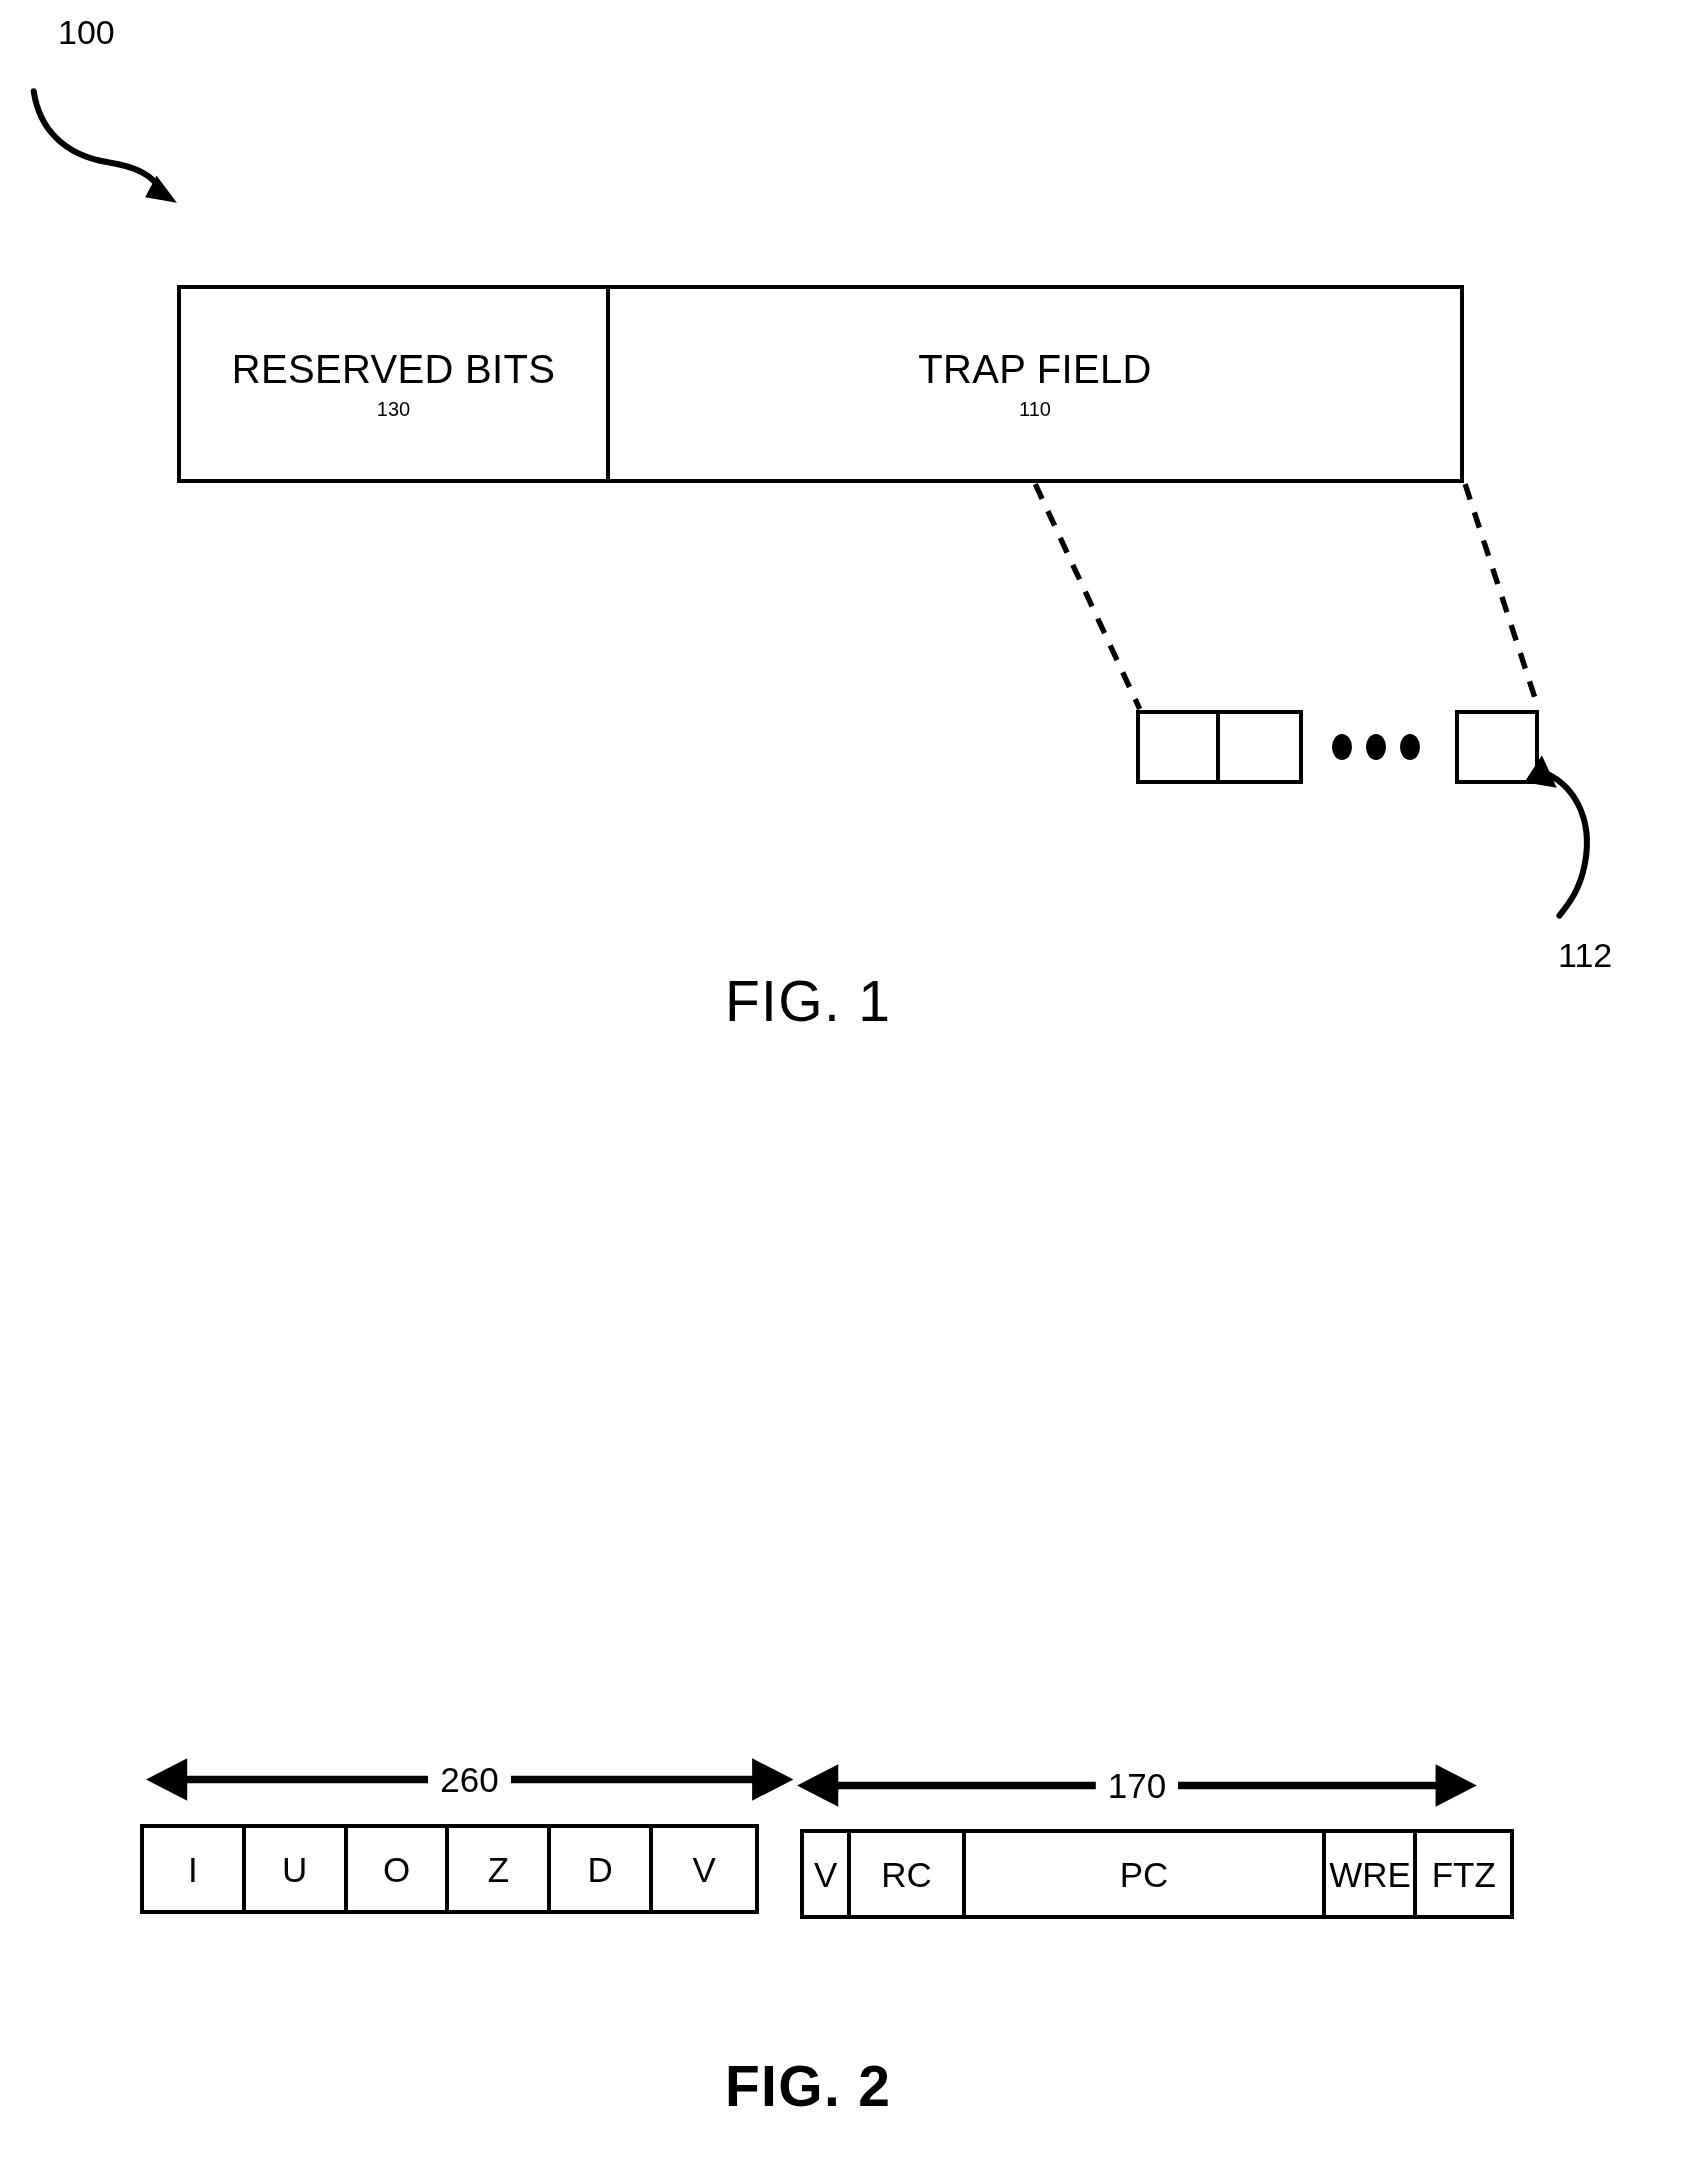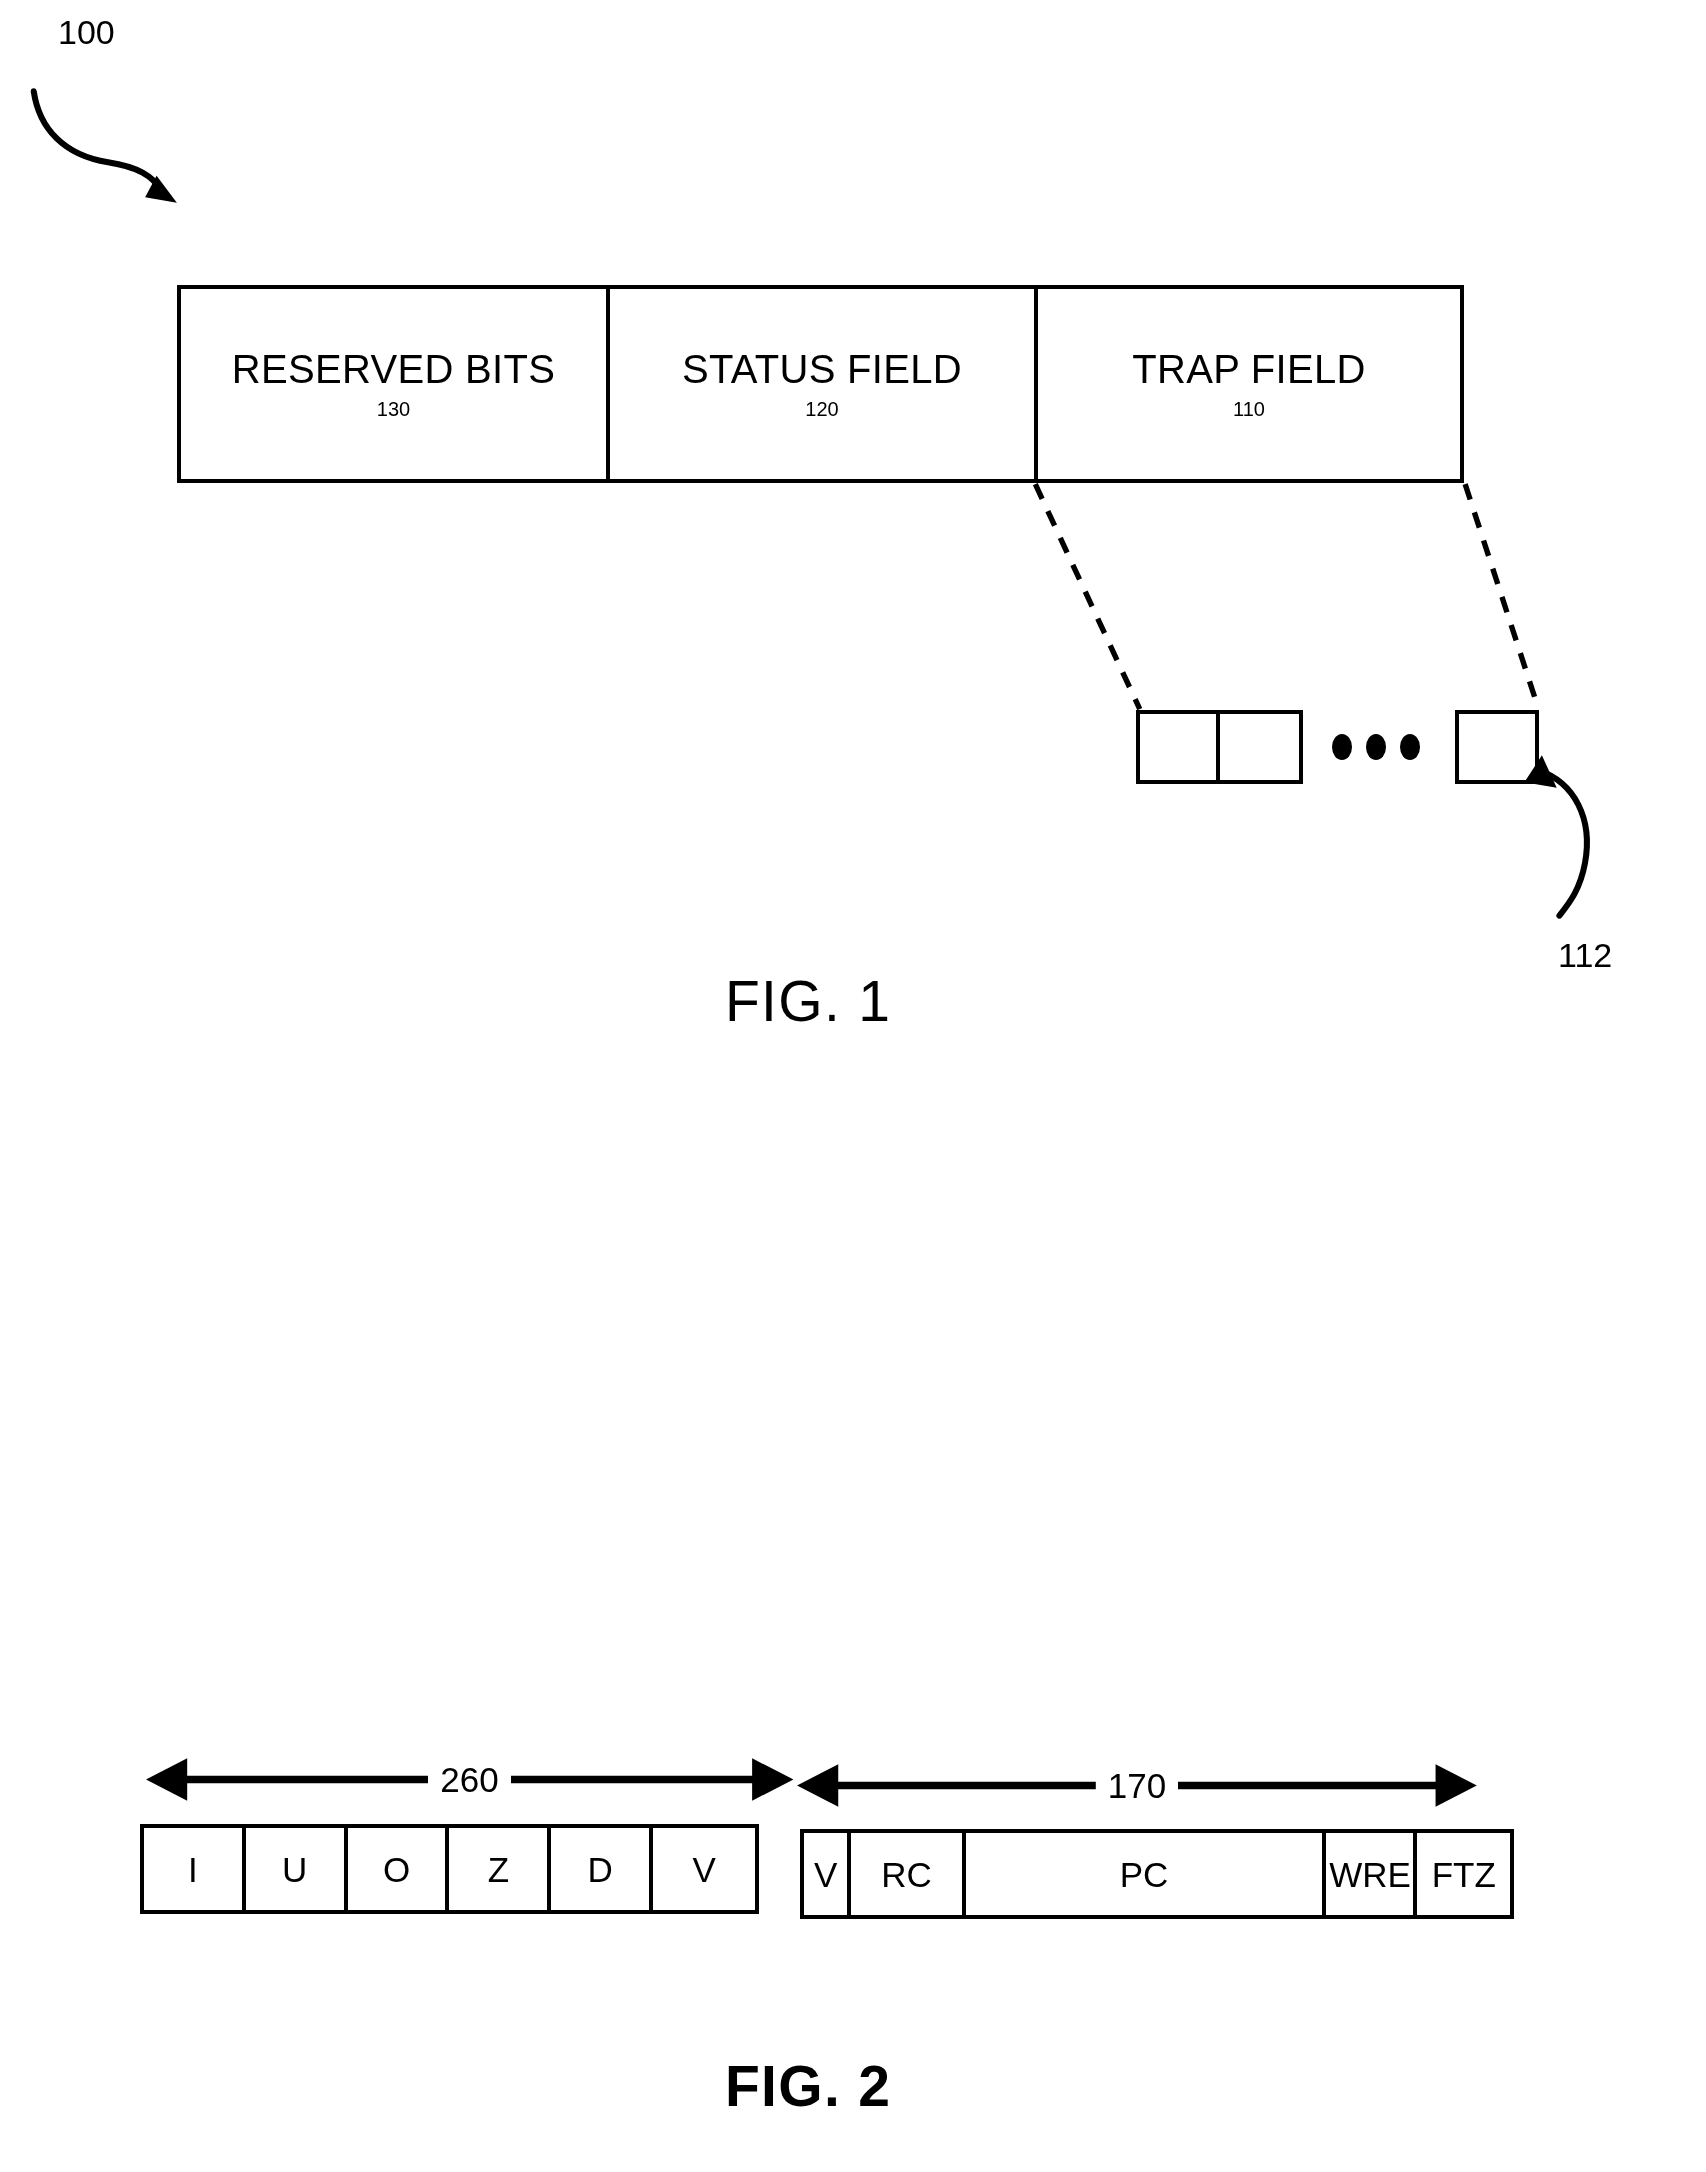--- a/index.html
+++ b/index.html
@@ -190,24 +190,20 @@
     <polygon points="192,130 222,170 175,162" fill="#000"></polygon>
   </svg>
 
   <div id="fig1-register">
 
     <div class="reg-cell cell-reserved">
       <span class="cell-title">RESERVED BITS</span>
       <span class="cell-ref">130</span>
     </div>
 
-    <div class="reg-cell cell-status">
-      <span class="cell-title">STATUS FIELD</span>
-      <span class="cell-ref">120</span>
-    </div>
 
     <div class="reg-cell cell-trap">
       <span class="cell-title">TRAP FIELD</span>
       <span class="cell-ref">110</span>
     </div>
 
   </div>
 
   <svg id="dashed-svg" width="607" height="256" viewBox="0 0 900 380">
     <line x1="95" y1="18" x2="250" y2="352" stroke="#000" stroke-width="8" stroke-dasharray="24 20"></line>

